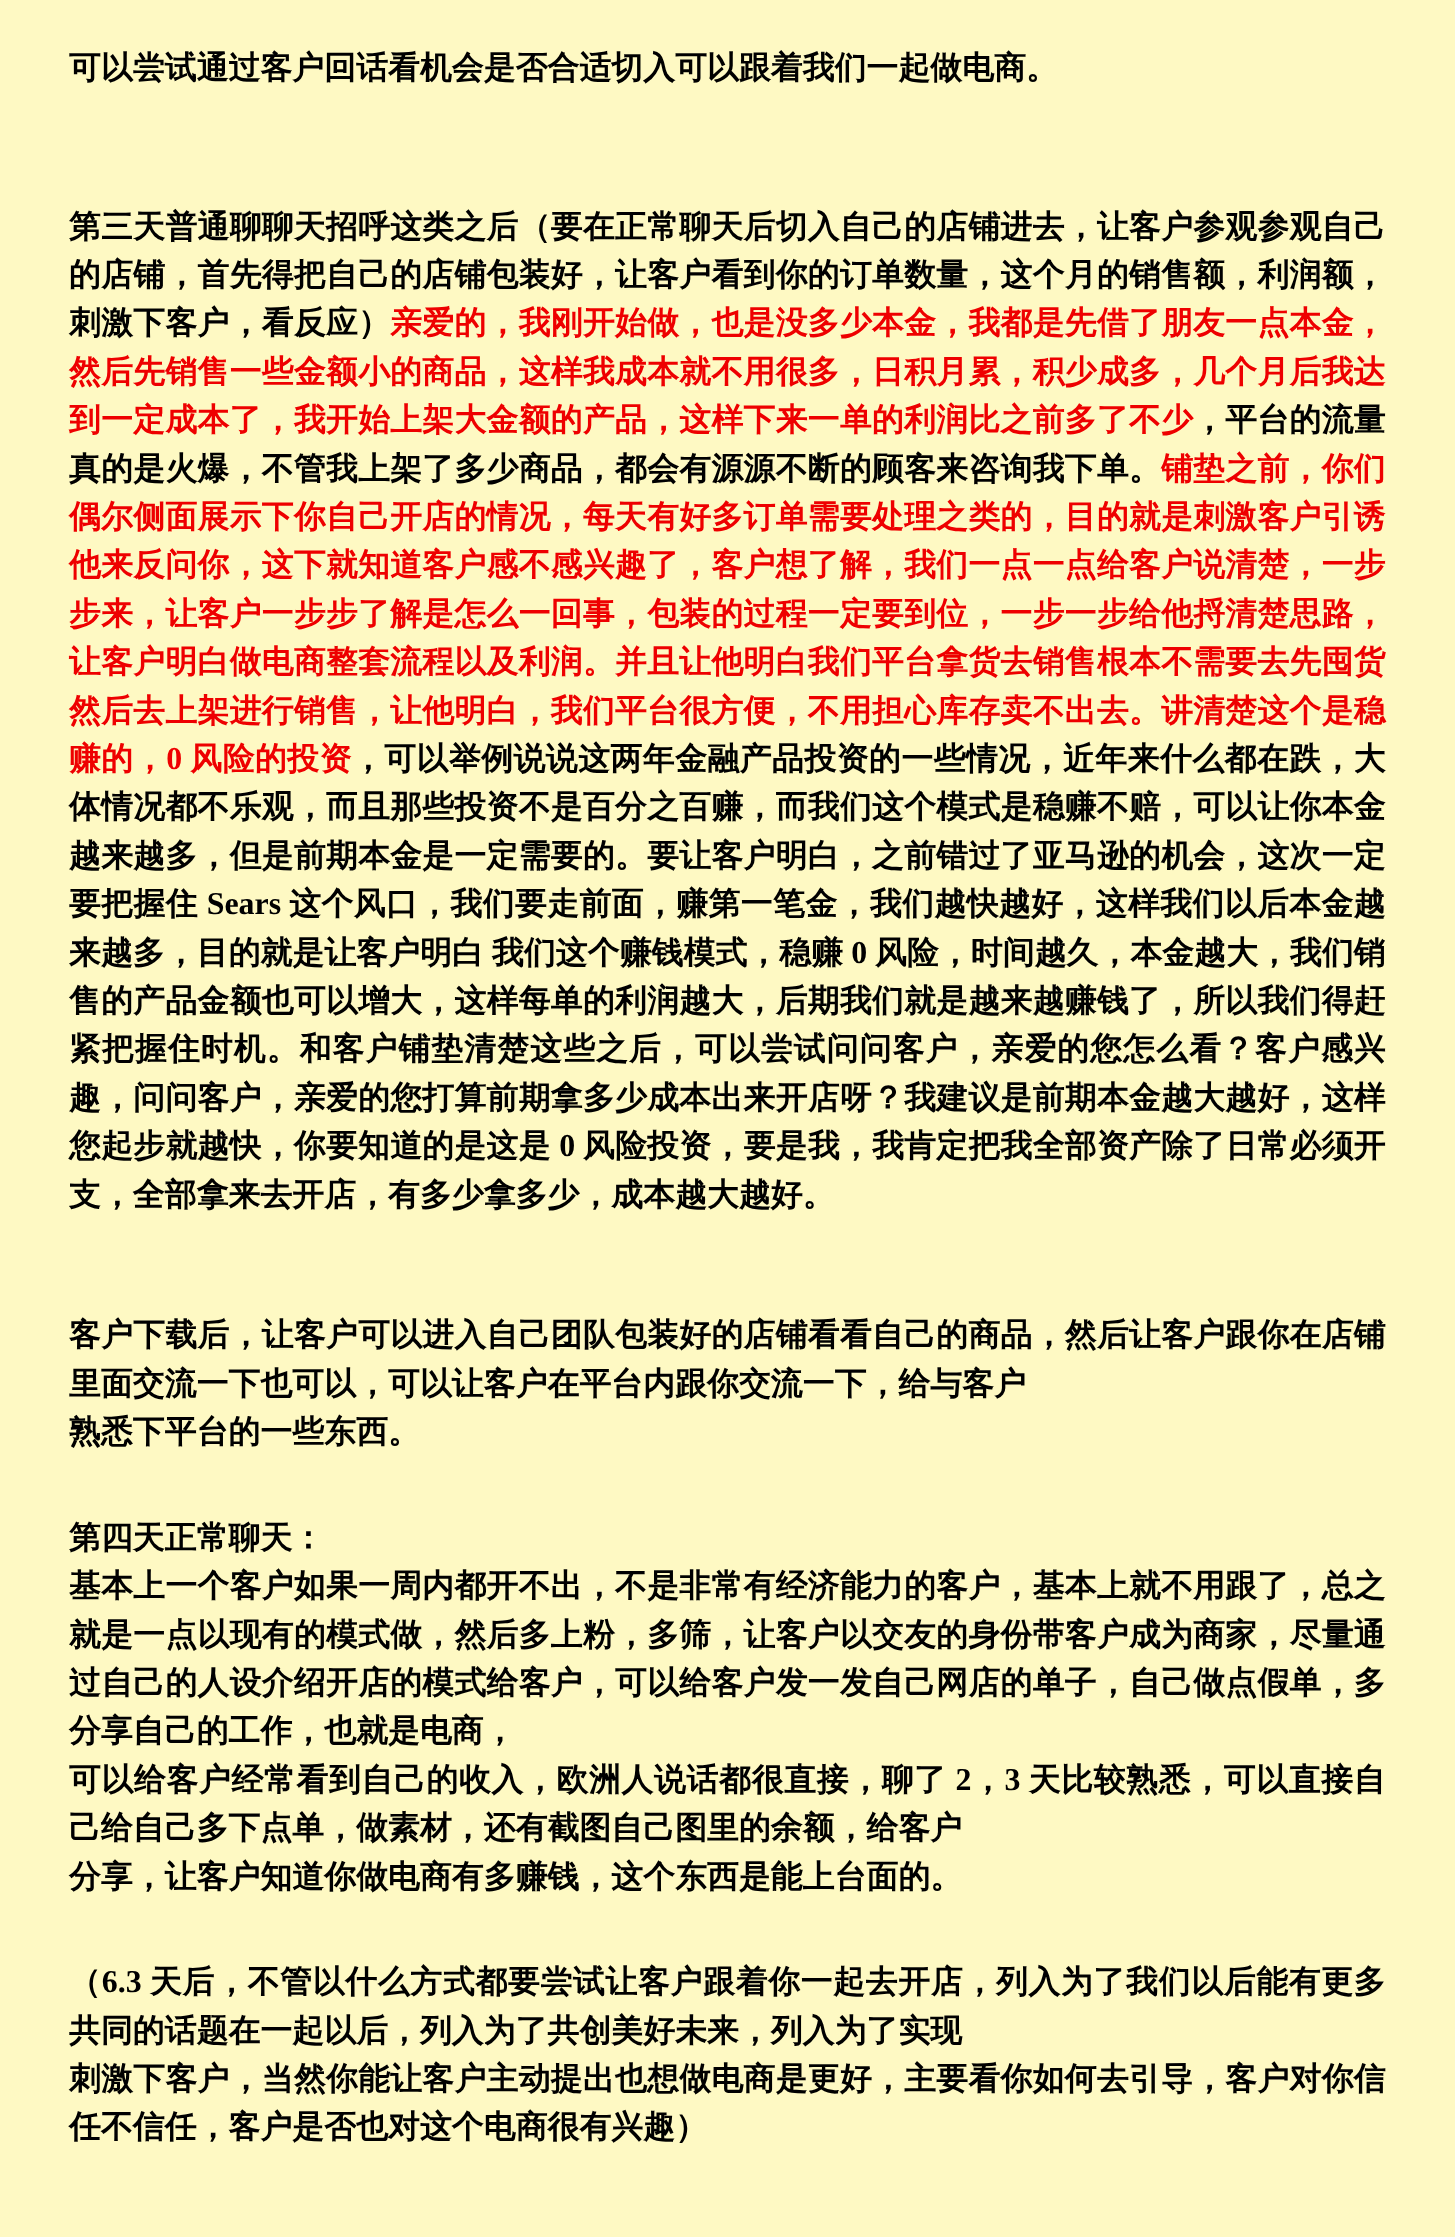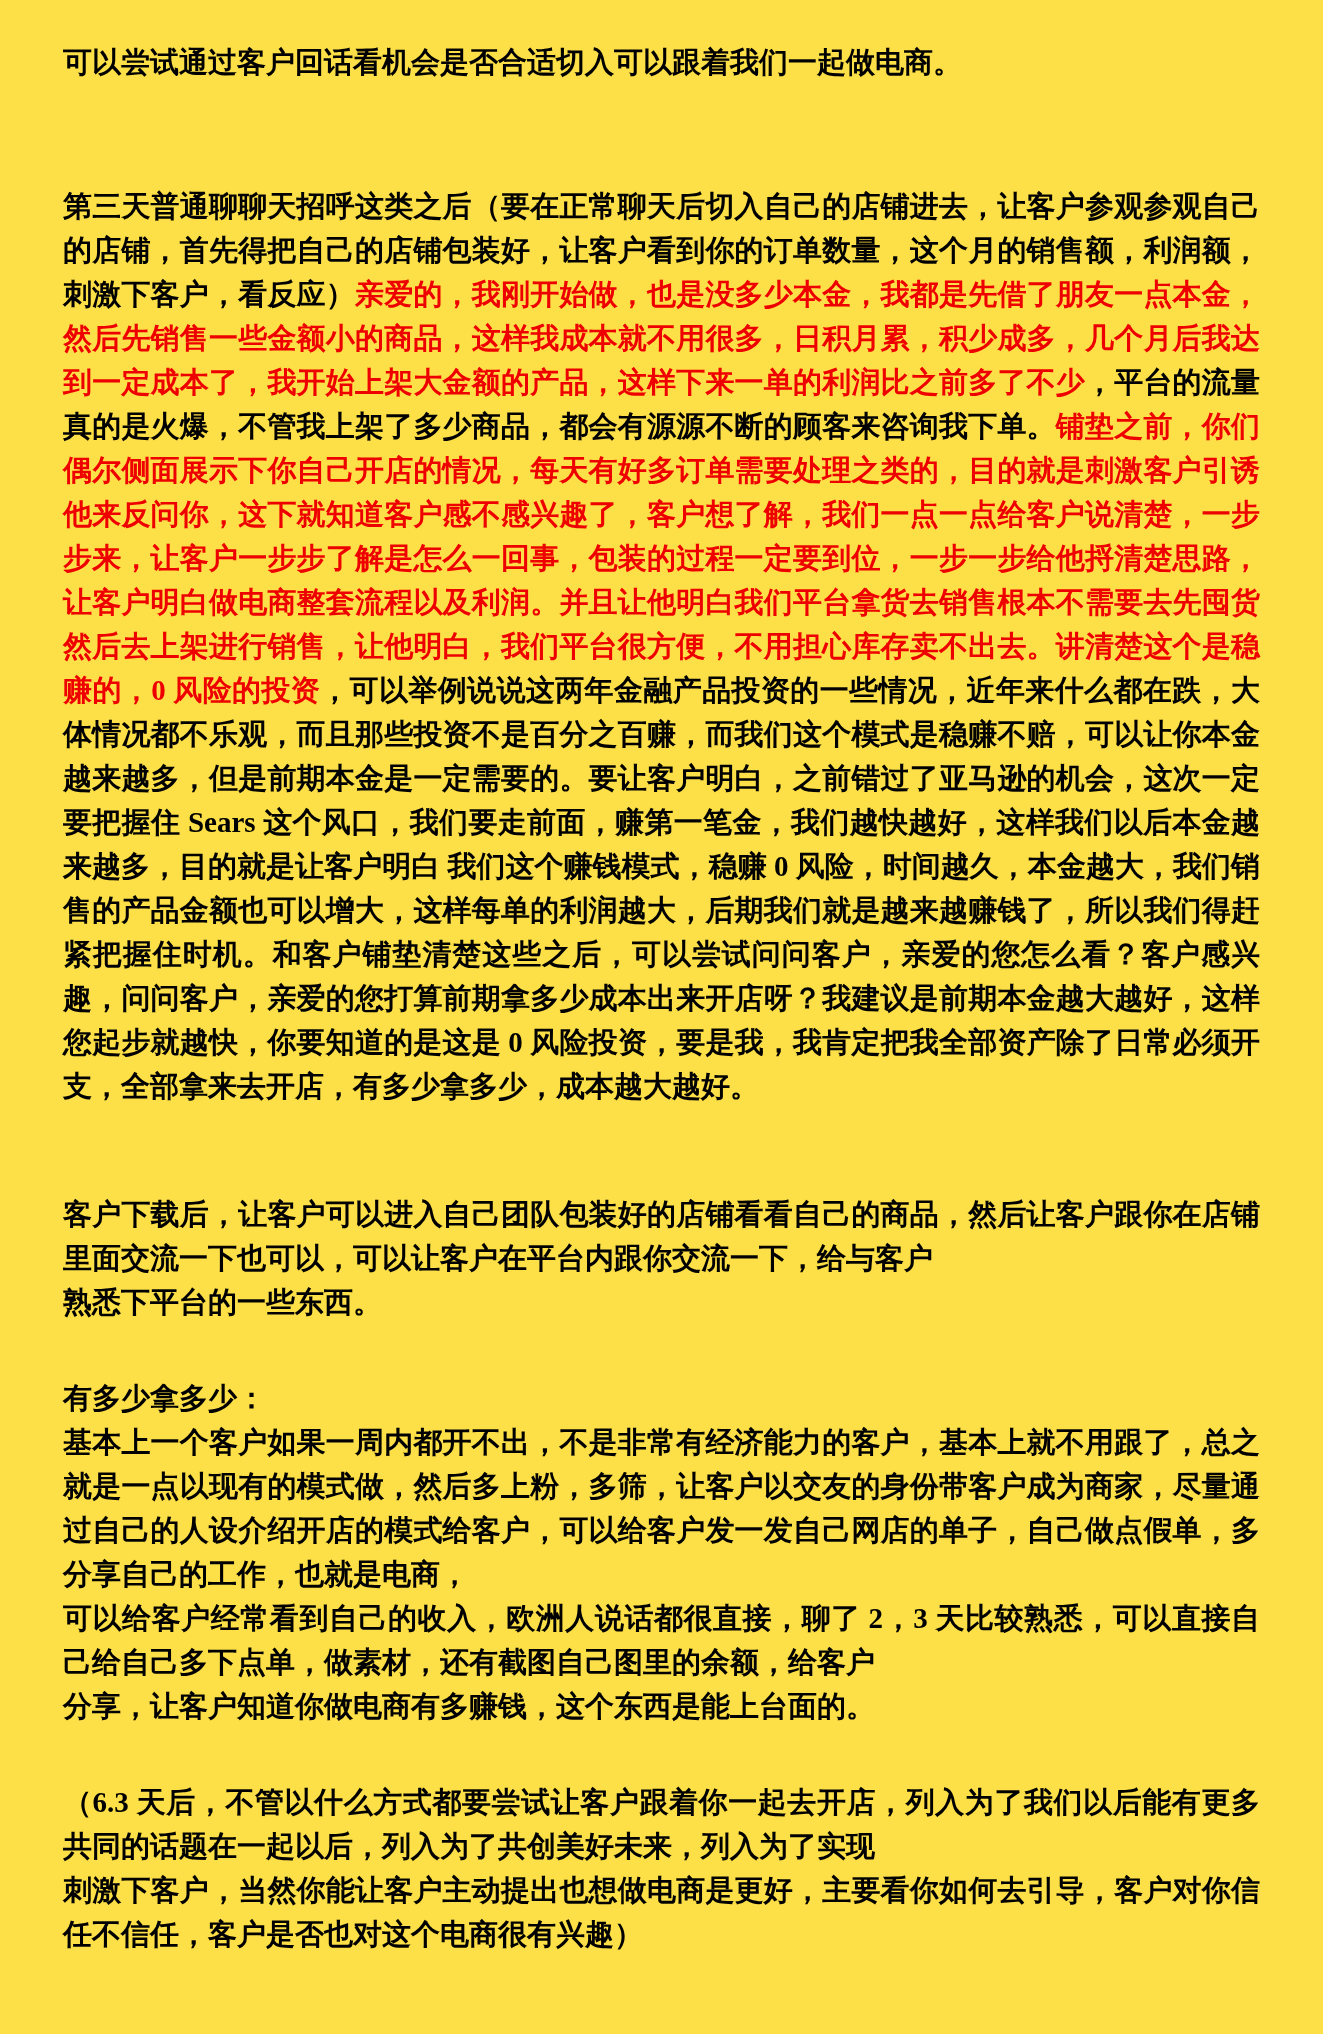--- a/index.html
+++ b/index.html
@@ -30,37 +30,37 @@
   .gap-xl { margin-bottom: 100px; }
   .gap-lg { margin-bottom: 84px; }
   .gap-md { margin-bottom: 52px; font-family: Liberation Serif, serif; }
   .run { white-space: pre-wrap; }
   .run.black { color: #000000; }
   .run.red { color: #ee0000; }
 </style>
 </head>
 <body>
 
-<div class="page" style="background: #fde047;">
+<div class="page" style="background: #fef9c3;">
 
   <p class="para gap-xl">
     <span class="run black" style="color: rgb(0, 0, 0);">可以尝试通过客户回话看机会是否合适切入可以跟着我们一起做电商。</span>
   </p>
 
   <p class="para gap-lg">
     <span class="run black" style="color: rgb(0, 0, 0);">第三天普通聊聊天招呼这类之后（要在正常聊天后切入自己的店铺进去，让客户参观参观自己的店铺，首先得把自己的店铺包装好，让客户看到你的订单数量，这个月的销售额，利润额，刺激下客户，看反应）</span><span class="run red" style="color: rgb(238, 0, 0);">亲爱的，我刚开始做，也是没多少本金，我都是先借了朋友一点本金，然后先销售一些金额小的商品，这样我成本就不用很多，日积月累，积少成多，几个月后我达到一定成本了，我开始上架大金额的产品，这样下来一单的利润比之前多了不少</span><span class="run black" style="color: rgb(0, 0, 0);">，平台的流量真的是火爆，不管我上架了多少商品，都会有源源不断的顾客来咨询我下单。</span><span class="run red" style="color: rgb(238, 0, 0);">铺垫之前，你们偶尔侧面展示下你自己开店的情况，每天有好多订单需要处理之类的，目的就是刺激客户引诱他来反问你，这下就知道客户感不感兴趣了，客户想了解，我们一点一点给客户说清楚，一步步来，让客户一步步了解是怎么一回事，包装的过程一定要到位，一步一步给他捋清楚思路，让客户明白做电商整套流程以及利润。并且让他明白我们平台拿货去销售根本不需要去先囤货然后去上架进行销售，让他明白，我们平台很方便，不用担心库存卖不出去。讲清楚这个是稳赚的，0 风险的投资</span><span class="run black" style="color: rgb(0, 0, 0);">，可以举例说说这两年金融产品投资的一些情况，近年来什么都在跌，大体情况都不乐观，而且那些投资不是百分之百赚，而我们这个模式是稳赚不赔，可以让你本金越来越多，但是前期本金是一定需要的。要让客户明白，之前错过了亚马逊的机会，这次一定要把握住 Sears 这个风口，我们要走前面，赚第一笔金，我们越快越好，这样我们以后本金越来越多，目的就是让客户明白 我们这个赚钱模式，稳赚 0 风险，时间越久，本金越大，我们销售的产品金额也可以增大，这样每单的利润越大，后期我们就是越来越赚钱了，所以我们得赶紧把握住时机。和客户铺垫清楚这些之后，可以尝试问问客户，亲爱的您怎么看？客户感兴趣，问问客户，亲爱的您打算前期拿多少成本出来开店呀？我建议是前期本金越大越好，这样您起步就越快，你要知道的是这是 0 风险投资，要是我，我肯定把我全部资产除了日常必须开支，全部拿来去开店，有多少拿多少，成本越大越好。</span>
   </p>
 
   <p class="para gap-md">
     <span class="run black" style="color: rgb(0, 0, 0);">客户下载后，让客户可以进入自己团队包装好的店铺看看自己的商品，然后让客户跟你在店铺里面交流一下也可以，可以让客户在平台内跟你交流一下，给与客户</span><br>
     <span class="run black" style="color: rgb(0, 0, 0);">熟悉下平台的一些东西。</span>
   </p>
 
   <p class="para gap-md">
-    <span class="run black" style="color: rgb(0, 0, 0);">有多少拿多少：</span><br>
+    <span class="run black" style="color: rgb(0, 0, 0);">第四天正常聊天：</span><br>
     <span class="run black" style="color: rgb(0, 0, 0);">基本上一个客户如果一周内都开不出，不是非常有经济能力的客户，基本上就不用跟了，总之就是一点以现有的模式做，然后多上粉，多筛，让客户以交友的身份带客户成为商家，尽量通过自己的人设介绍开店的模式给客户，可以给客户发一发自己网店的单子，自己做点假单，多分享自己的工作，也就是电商，</span><br>
     <span class="run black" style="color: rgb(0, 0, 0);">可以给客户经常看到自己的收入，欧洲人说话都很直接，聊了 2，3 天比较熟悉，可以直接自己给自己多下点单，做素材，还有截图自己图里的余额，给客户</span><br>
     <span class="run black" style="color: rgb(0, 0, 0);">分享，让客户知道你做电商有多赚钱，这个东西是能上台面的。</span>
   </p>
 
   <p class="para">
     <span class="run black" style="color: rgb(0, 0, 0);">（6.3 天后，不管以什么方式都要尝试让客户跟着你一起去开店，列入为了我们以后能有更多共同的话题在一起以后，列入为了共创美好未来，列入为了实现</span><br>
     <span class="run black" style="color: rgb(0, 0, 0);">刺激下客户，当然你能让客户主动提出也想做电商是更好，主要看你如何去引导，客户对你信任不信任，客户是否也对这个电商很有兴趣）</span>
   </p>
 

